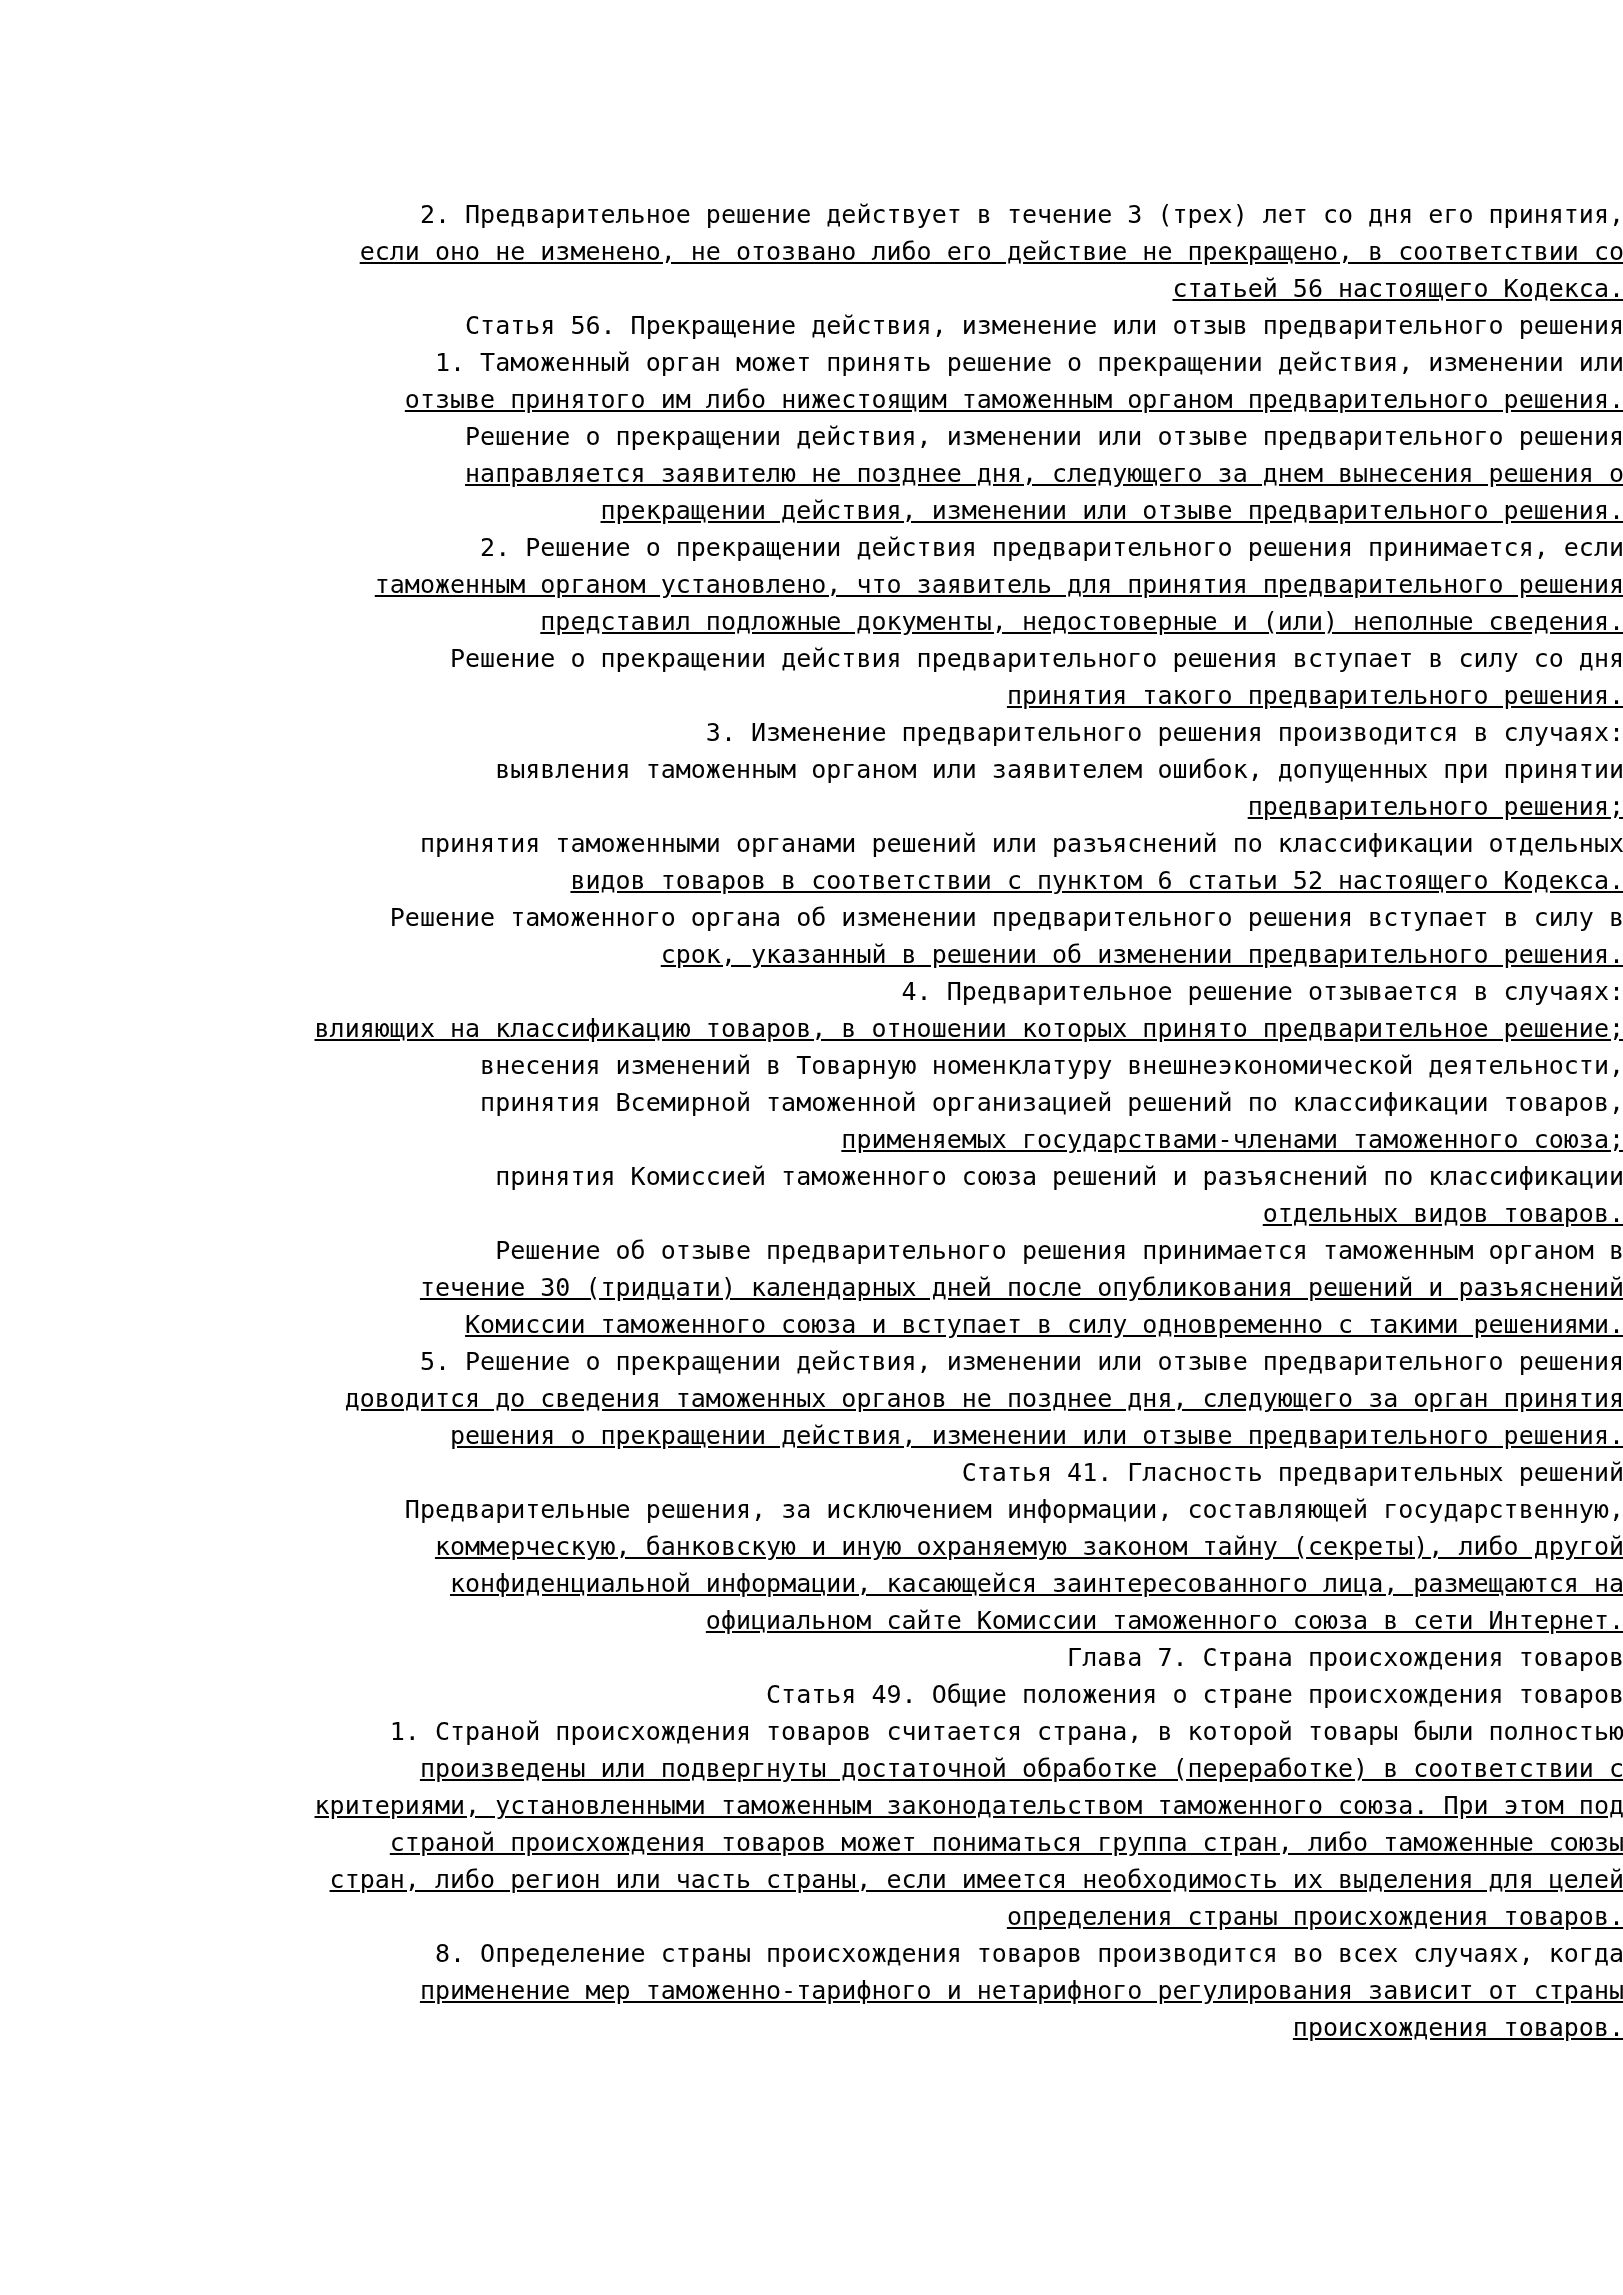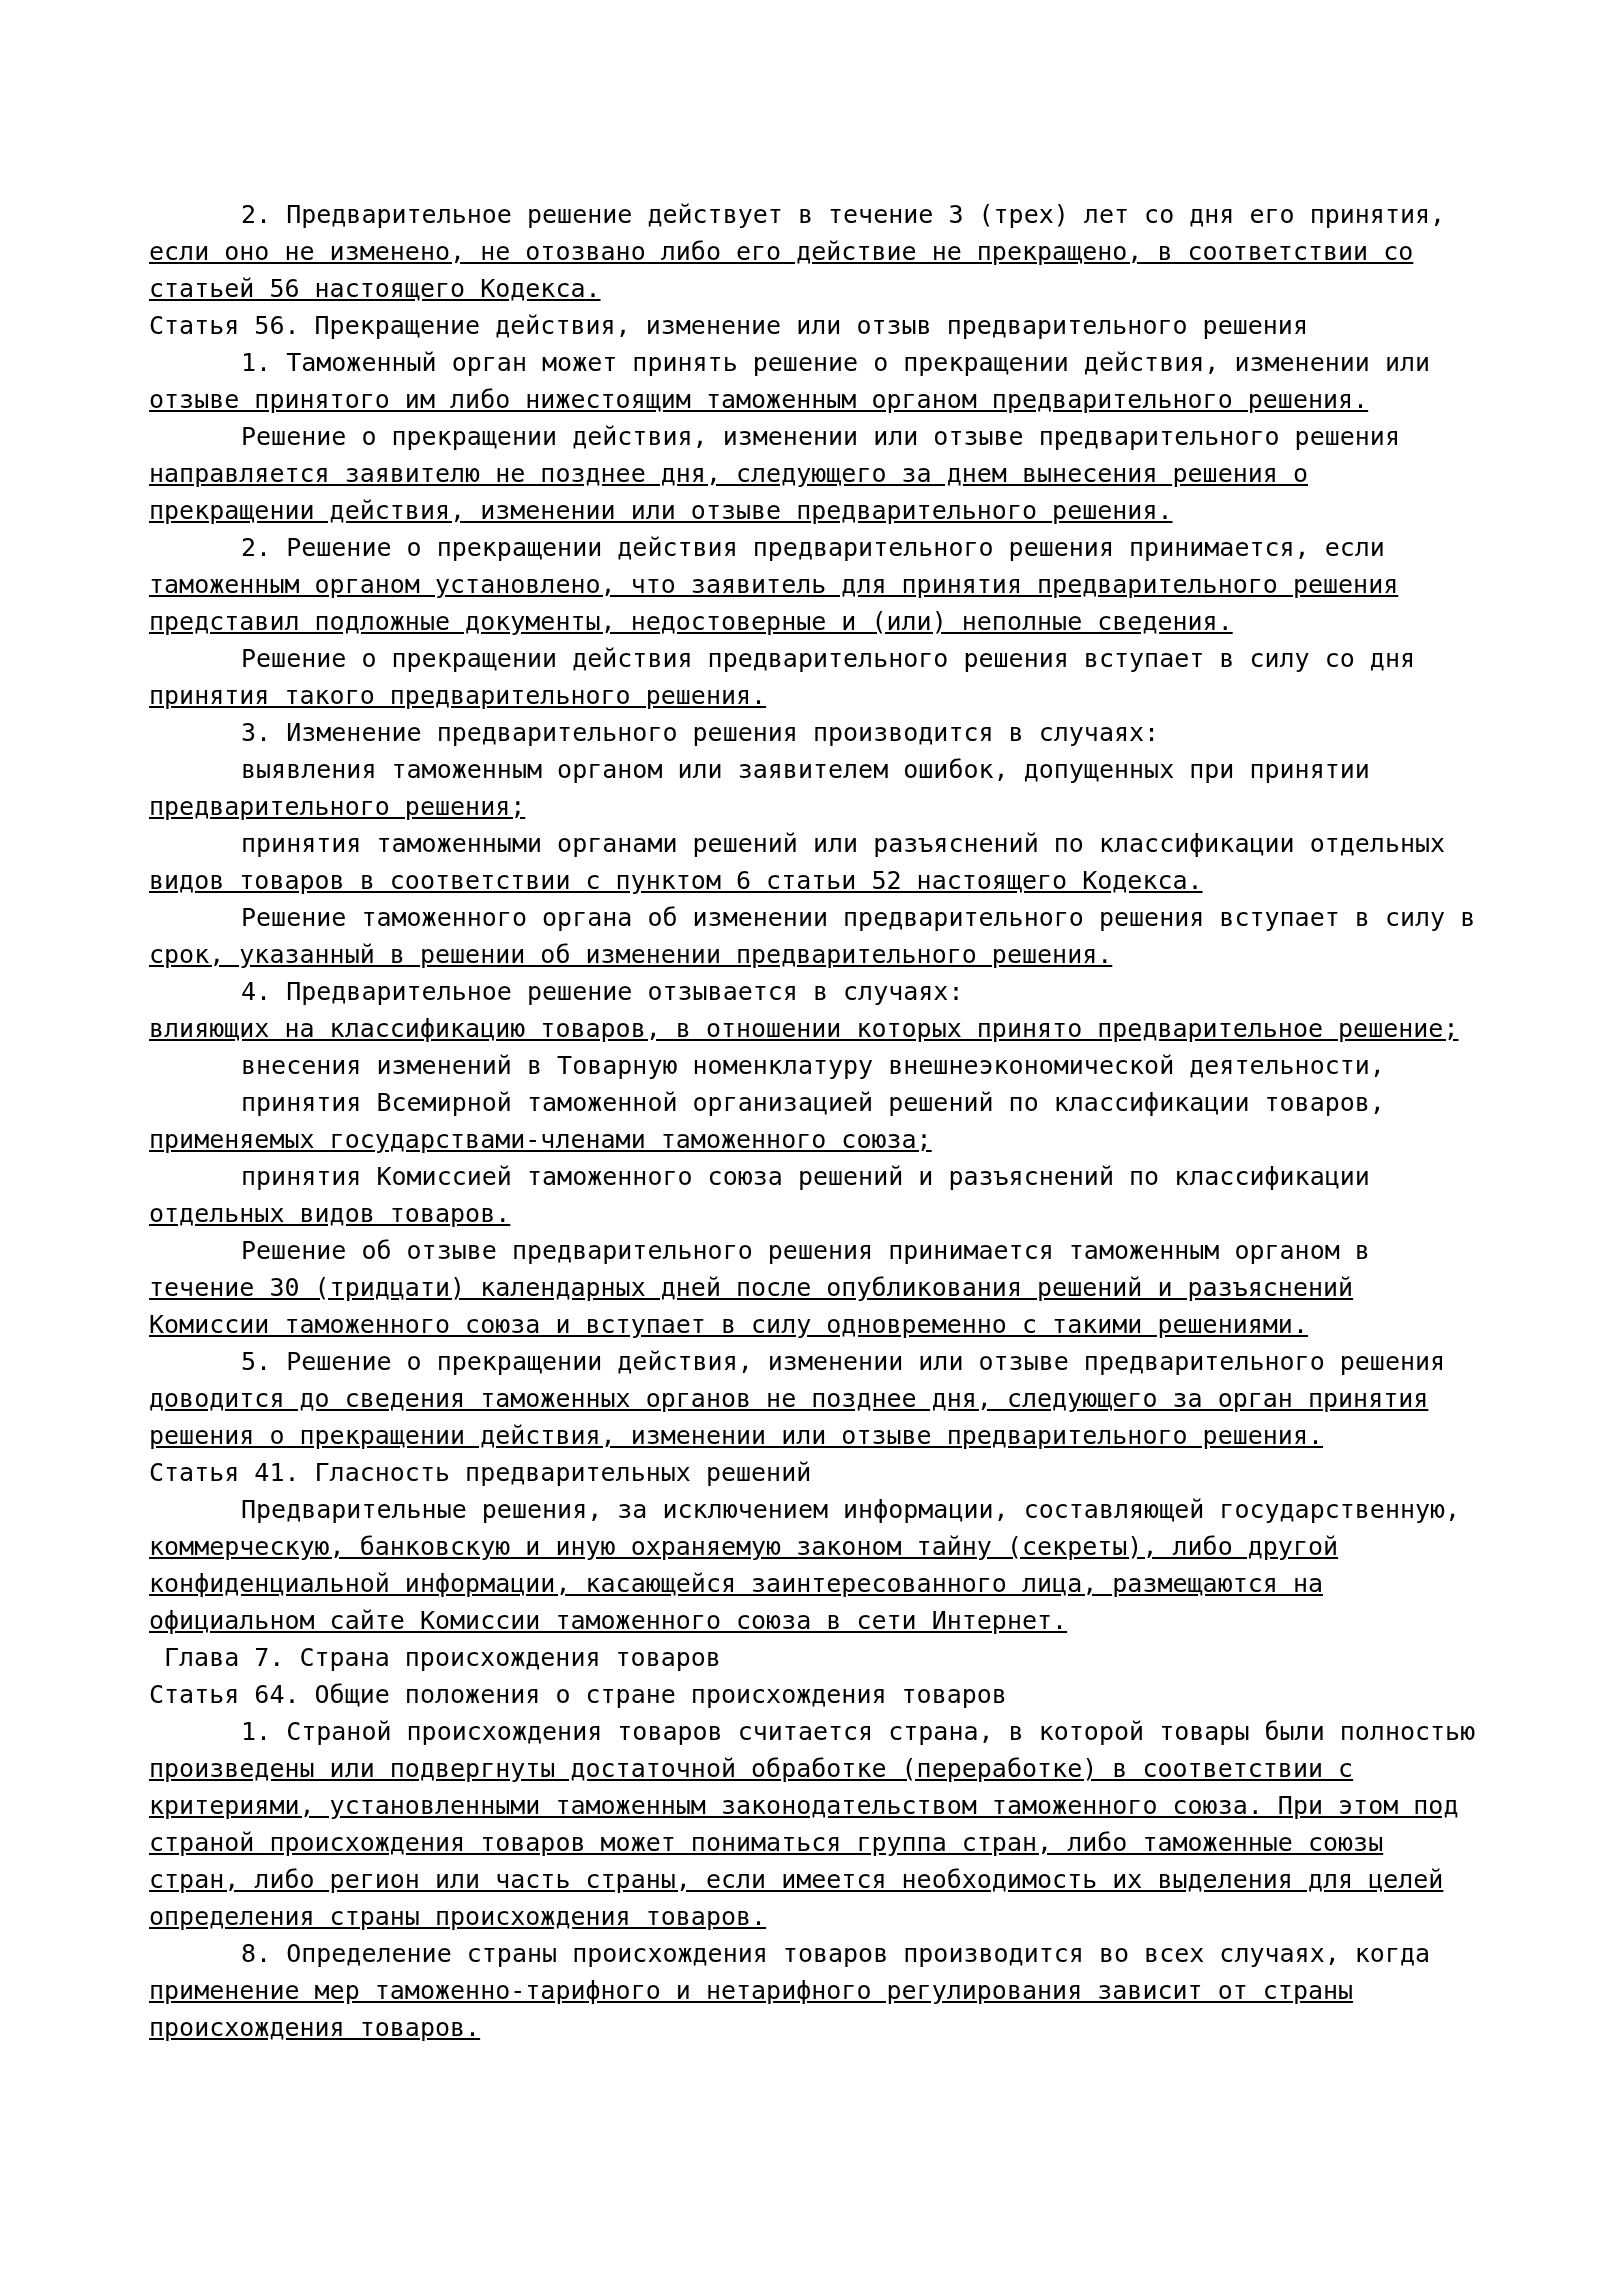--- a/index.html
+++ b/index.html
@@ -24,20 +24,21 @@
     width: 1475px;
     font-family: "DejaVu Sans Mono", "Liberation Mono", monospace;
     font-size: 25px;
     line-height: 37px;
     color: #000000;
   }
   .line {
     white-space: pre;
     font-weight: normal;
     padding-left: 0;
+    text-align: right;
   }
   
   .line.para { padding-left: 92px; }
   
   .line.cont { padding-left: 0; text-decoration: underline; }
   
   .line.art  { font-weight: normal; }
   
   .line.chap { font-weight: normal; padding-left: 15px; }
 </style>
@@ -79,21 +80,21 @@
       <div class="line cont">Комиссии таможенного союза и вступает в силу одновременно с такими решениями.</div>
       <div class="line para">5. Решение о прекращении действия, изменении или отзыве предварительного решения</div>
       <div class="line cont">доводится до сведения таможенных органов не позднее дня, следующего за орган принятия</div>
       <div class="line cont">решения о прекращении действия, изменении или отзыве предварительного решения.</div>
       <div class="line art">Статья 41. Гласность предварительных решений</div>
       <div class="line para">Предварительные решения, за исключением информации, составляющей государственную,</div>
       <div class="line cont">коммерческую, банковскую и иную охраняемую законом тайну (секреты), либо другой</div>
       <div class="line cont">конфиденциальной информации, касающейся заинтересованного лица, размещаются на</div>
       <div class="line cont">официальном сайте Комиссии таможенного союза в сети Интернет.</div>
       <div class="line chap">Глава 7. Страна происхождения товаров</div>
-      <div class="line art">Статья 64. Общие положения о стране происхождения товаров</div>
+      <div class="line art">Статья 49. Общие положения о стране происхождения товаров</div>
       <div class="line para">1. Страной происхождения товаров считается страна, в которой товары были полностью</div>
       <div class="line cont">произведены или подвергнуты достаточной обработке (переработке) в соответствии с</div>
       <div class="line cont">критериями, установленными таможенным законодательством таможенного союза. При этом под</div>
       <div class="line cont">страной происхождения товаров может пониматься группа стран, либо таможенные союзы</div>
       <div class="line cont">стран, либо регион или часть страны, если имеется необходимость их выделения для целей</div>
       <div class="line cont">определения страны происхождения товаров.</div>
       <div class="line para">8. Определение страны происхождения товаров производится во всех случаях, когда</div>
       <div class="line cont">применение мер таможенно-тарифного и нетарифного регулирования зависит от страны</div>
       <div class="line cont">происхождения товаров.</div>
     </div>

